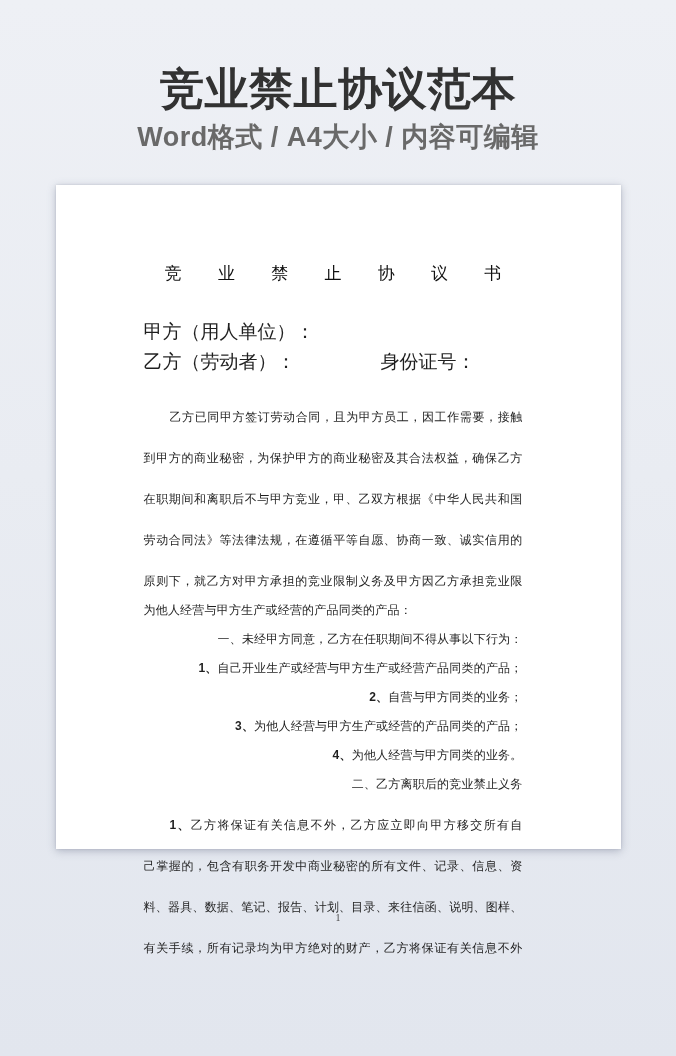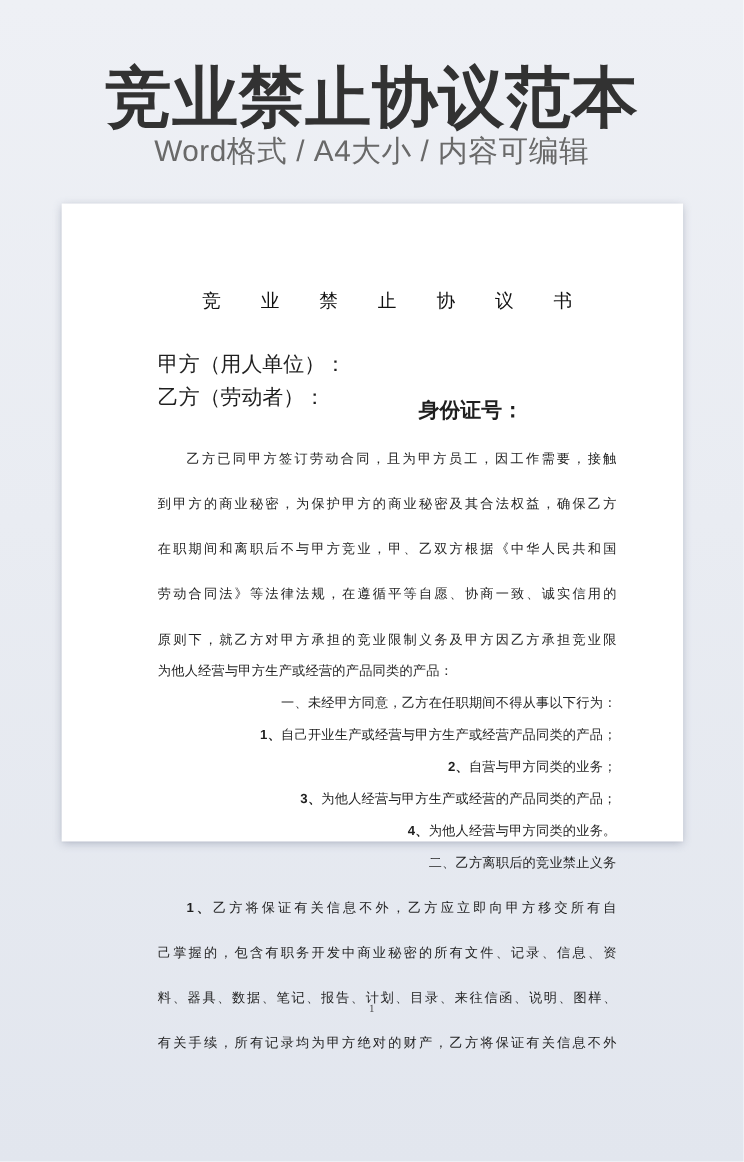--- a/index.html
+++ b/index.html
@@ -12,43 +12,43 @@
   body {
     background: linear-gradient(180deg, #eef0f5 0%, #e9ecf2 45%, #e2e6ee 100%);
     font-family: "Liberation Sans", "DejaVu Sans", sans-serif;
   }
   .stage { width: 676px; height: 1056px; }
 
   
   .header { padding-top: 64px; text-align: center; }
   .header-title {
     margin: 0;
-    font-size: 60px;
+    font-size: 44px;
     line-height: 50px;
     font-weight: 800;
     color: #323232;
     letter-spacing: 0.5px;
   }
   .header-subtitle {
     margin-top: 8px;
     font-size: 27px;
     line-height: 30px;
-    font-weight: 400;
+    font-weight: 700;
     color: #696969;
     letter-spacing: 0.5px;
   }
 
   
   .paper {
     position: relative;
     box-sizing: border-box;
     width: 565px;
-    height: 580px;
+    height: 664px;
     margin: 33px auto 0 auto;
-    padding: 74px 60px 0 88px;
+    padding: 74px 98px 0 88px;
     background: #ffffff;
     box-shadow: 0 2px 8px rgba(110, 120, 145, 0.45), 0 0 2px rgba(110, 120, 145, 0.25);
     font-family: "Liberation Serif", "DejaVu Serif", serif;
     color: #1f1f1f;
   }
   .doc-title {
     text-align: center;
     font-size: 17px;
     line-height: 30px;
     letter-spacing: 16px;
@@ -56,21 +56,21 @@
     color: #111111;
     white-space: nowrap;
   }
   .party-line {
     font-size: 19px;
     line-height: 28px;
     position: relative;
   }
   .party-a { margin-top: 29px; }
   .party-b { margin-top: 2px; }
-  .id-label { position: absolute; left: 237px; top: 12px; font-weight: bold; }
+  .id-label { position: absolute; left: 237px; top: 0; }
 
   .body-lines { margin-top: 27px; }
   .line {
     font-size: 12px;
     line-height: 29px;
     letter-spacing: 0.2px;
     white-space: normal;
   }
   .line.indent { padding-left: 26px; text-align: right; }
   .line.fill {

